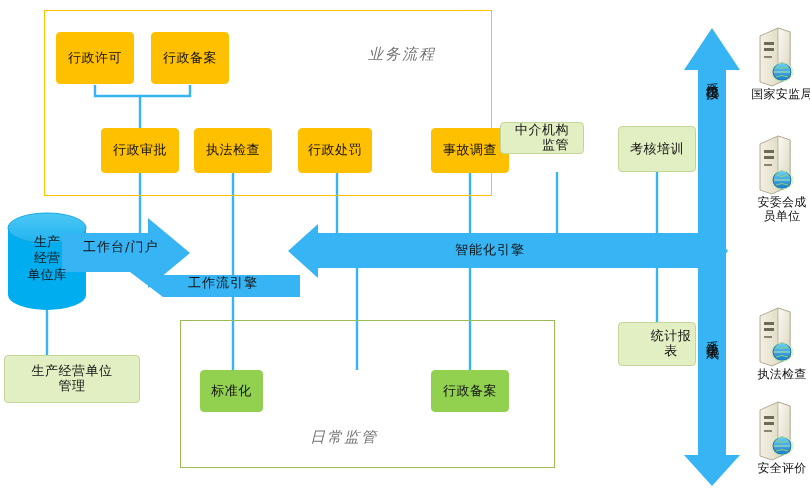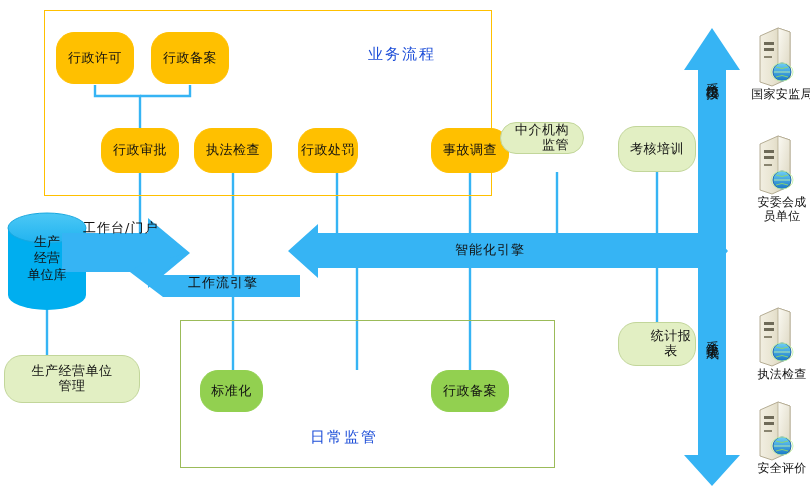--- a/index.html
+++ b/index.html
@@ -7,34 +7,35 @@
     width:810px;height:491px;position:relative;overflow:hidden;
     font-family:"DejaVu Sans","Liberation Sans",sans-serif;
   }
   #stage{position:absolute;left:0;top:0;width:810px;height:491px;}
   #svg-layer{position:absolute;left:0;top:0;width:810px;height:491px;}
 
   
   .node{
     position:absolute;box-sizing:border-box;display:flex;
     align-items:center;justify-content:center;text-align:center;
-    border-radius:18px;color:#111;line-height:1.15;
+    border-radius:4px;color:#111;line-height:1.15;
     font-size:13px;letter-spacing:.5px;white-space:pre-line;
   }
   .node.orange{background:#FFC000;border:1px solid #FFC000;}
   .node.green{background:#92D050;border:1px solid #92D050;}
   .node.lightgreen{background:#E2EFC3;border:1px solid #C2D69A;}
 
   
   .frame{position:absolute;box-sizing:border-box;background:transparent;}
   .frame.orange-frame{border:1px solid #FFC000;}
   .frame.green-frame{border:1px solid #9BBB59;}
   .frame-label{
-    position:absolute;color:#1d4ed8;font-size:15px;letter-spacing:2px;
+    position:absolute;color:#737373;font-size:15px;letter-spacing:2px;
     white-space:nowrap;
+    font-style:italic;
   }
 
   
   .arrow-text{
     position:absolute;color:#111;font-size:13px;letter-spacing:1px;
     white-space:nowrap;pointer-events:none;
   }
   .arrow-text.vertical{
     writing-mode:vertical-rl;text-orientation:upright;letter-spacing:2px;
     white-space:normal;
@@ -180,39 +181,39 @@
   <div class="frame-label" style="left:368px;top:45px;">业务流程</div>
 
   <div class="frame green-frame" style="left:180px;top:320px;width:375px;height:148px;"></div>
   <div class="frame-label" style="left:310px;top:428px;">日常监管</div>
 
   <div class="node orange" style="left:56px;top:32px;width:78px;height:52px;">行政许可</div>
   <div class="node orange" style="left:151px;top:32px;width:78px;height:52px;">行政备案</div>
 
   <div class="node orange" style="left:101px;top:128px;width:78px;height:45px;">行政审批</div>
   <div class="node orange" style="left:194px;top:128px;width:78px;height:45px;">执法检查</div>
-  <div class="node orange" style="left:298px;top:128px;width:60px;height:45px;">行政处罚</div>
+  <div class="node orange" style="left:298px;top:128px;width:74px;height:45px;">行政处罚</div>
   <div class="node orange" style="left:431px;top:128px;width:78px;height:45px;">事故调查</div>
 
   <div class="node lightgreen" style="left:500px;top:122px;width:84px;height:32px;text-align:right;">中介机构
 监管</div>
   <div class="node lightgreen" style="left:618px;top:126px;width:78px;height:46px;">考核培训</div>
   <div class="node lightgreen" style="left:618px;top:322px;width:78px;height:44px;padding-left:28px;">统计报表</div>
 
   <div class="node green" style="left:200px;top:370px;width:63px;height:42px;">标准化</div>
   <div class="node green" style="left:431px;top:370px;width:78px;height:42px;">行政备案</div>
 
   <div class="cyl-label" style="left:8px;top:234px;width:78px;">生产
 经营
 单位库</div>
 
   <div class="node lightgreen" style="left:4px;top:355px;width:136px;height:48px;font-size:13px;">生产经营单位
 管理</div>
 
-  <div class="arrow-text" style="left:83px;top:219px;">工作台/门户</div>
+  <div class="arrow-text" style="left:83px;top:238px;">工作台/门户</div>
   <div class="arrow-text" style="left:188px;top:274px;">工作流引擎</div>
   <div class="arrow-text" style="left:455px;top:241px;">智能化引擎</div>
   <div class="arrow-text vertical" style="left:705px;top:72px;width:16px;">系统接口</div>
   <div class="arrow-text vertical" style="left:705px;top:330px;width:16px;">系统集成</div>
 
   <div class="server-node" style="left:744px;top:88px;">
     <span class="server-label">国家安监局</span>
   </div>
   <div class="server-node" style="left:744px;top:196px;">
     <span class="server-label">安委会成

